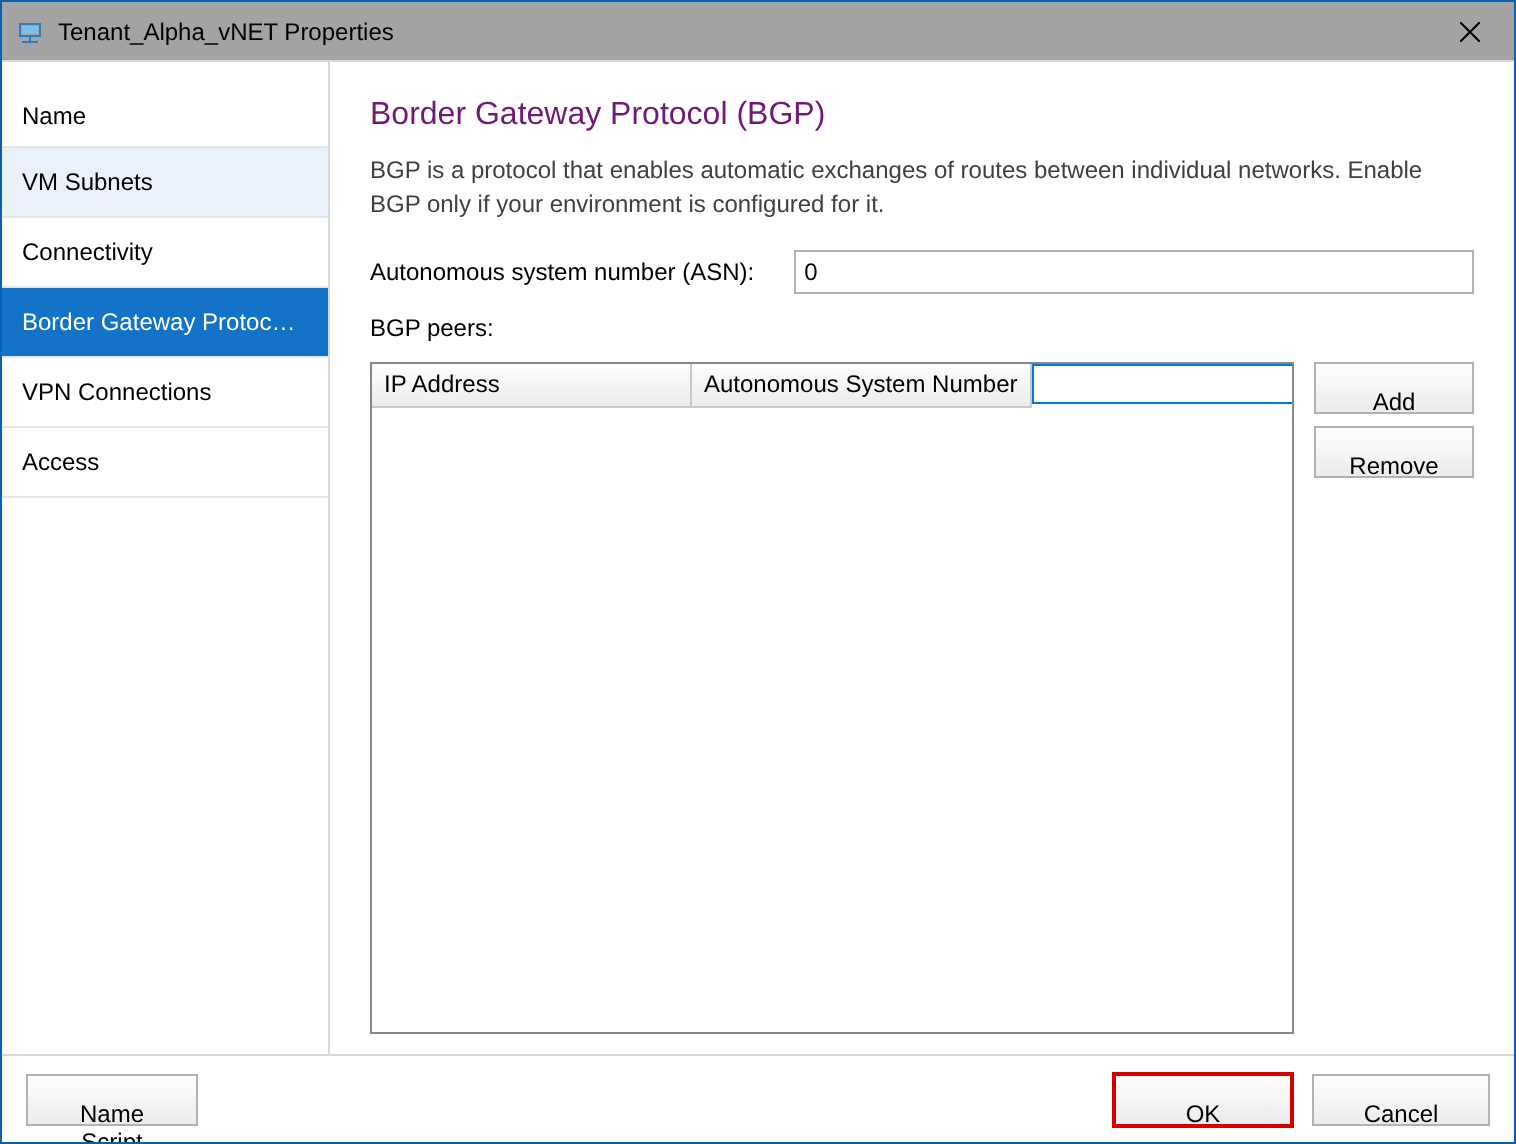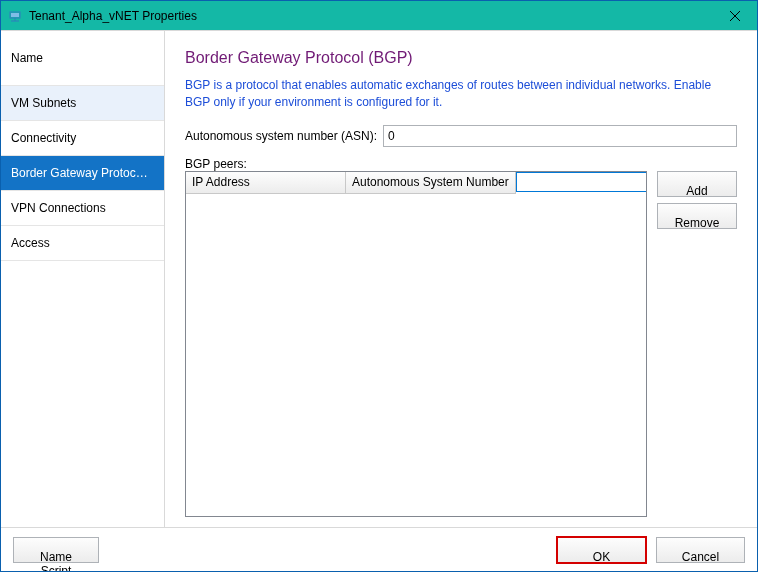--- a/index.html
+++ b/index.html
@@ -20,21 +20,21 @@
     flex-direction: column;
     background: #fff;
   }
   
   .titlebar {
     height: 30px;
     display: flex;
     align-items: center;
     padding: 0 0 0 6px;
     border-bottom: 1px solid #d9d9d9;
-    background: #14b8a6;
+    background: #a3a3a3;
   }
   .titlebar .title-icon {
     width: 16px; height: 16px;
     margin-right: 6px;
     display:inline-flex; align-items:center; justify-content:center;
   }
   .titlebar .title-text { flex: 0 0 auto; }
   .titlebar-spacer { flex:1; }
   .close-btn {
     width: 44px; height: 29px;
@@ -57,21 +57,21 @@
   }
   
   .sidebar {
     width: 164px;
     border-right: 1px solid #d9d9d9;
     display:flex;
     flex-direction: column;
     padding-top: 0;
   }
   .side-header {
-    padding: 20px 10px 20px 10px;
+    padding: 20px 10px 8px 10px;
     color:#000;
     font-size:12px;
     border-bottom: 1px solid #e5e5e5;
   }
   .nav {
     display:flex; flex-direction:column;
   }
   .nav-item {
     padding: 10px 10px 10px 10px;
     border-bottom: 1px solid #e5e5e5;
@@ -107,41 +107,41 @@
     overflow:hidden;
     display:flex;
     flex-direction:column;
   }
   .page-title {
     color:#701a75;
     font-size:16px;
     margin-bottom: 10px;
   }
   .desc {
-    color:#1d4ed8;
+    color:#404040;
     font-size:12px;
     line-height:1.4;
     margin-bottom: 14px;
   }
   .field-row {
     display:flex;
     align-items:center;
-    gap:6px;
+    gap:20px;
     margin-bottom: 10px;
   }
   .field-row label { white-space:nowrap; }
   .asn-input {
     flex:1;
     border:1px solid #aeb2b7;
     height:22px;
     padding: 2px 4px;
     font: inherit;
     background:#fff;
   }
-  .peers-label { margin-bottom:0; }
+  .peers-label { margin-bottom:10px; }
   .peers-row {
     display:flex;
     gap:10px;
     flex:1;
     min-height:0;
   }
   .grid-wrap {
     flex:1;
     border:1px solid #828790;
     background:#fff;

